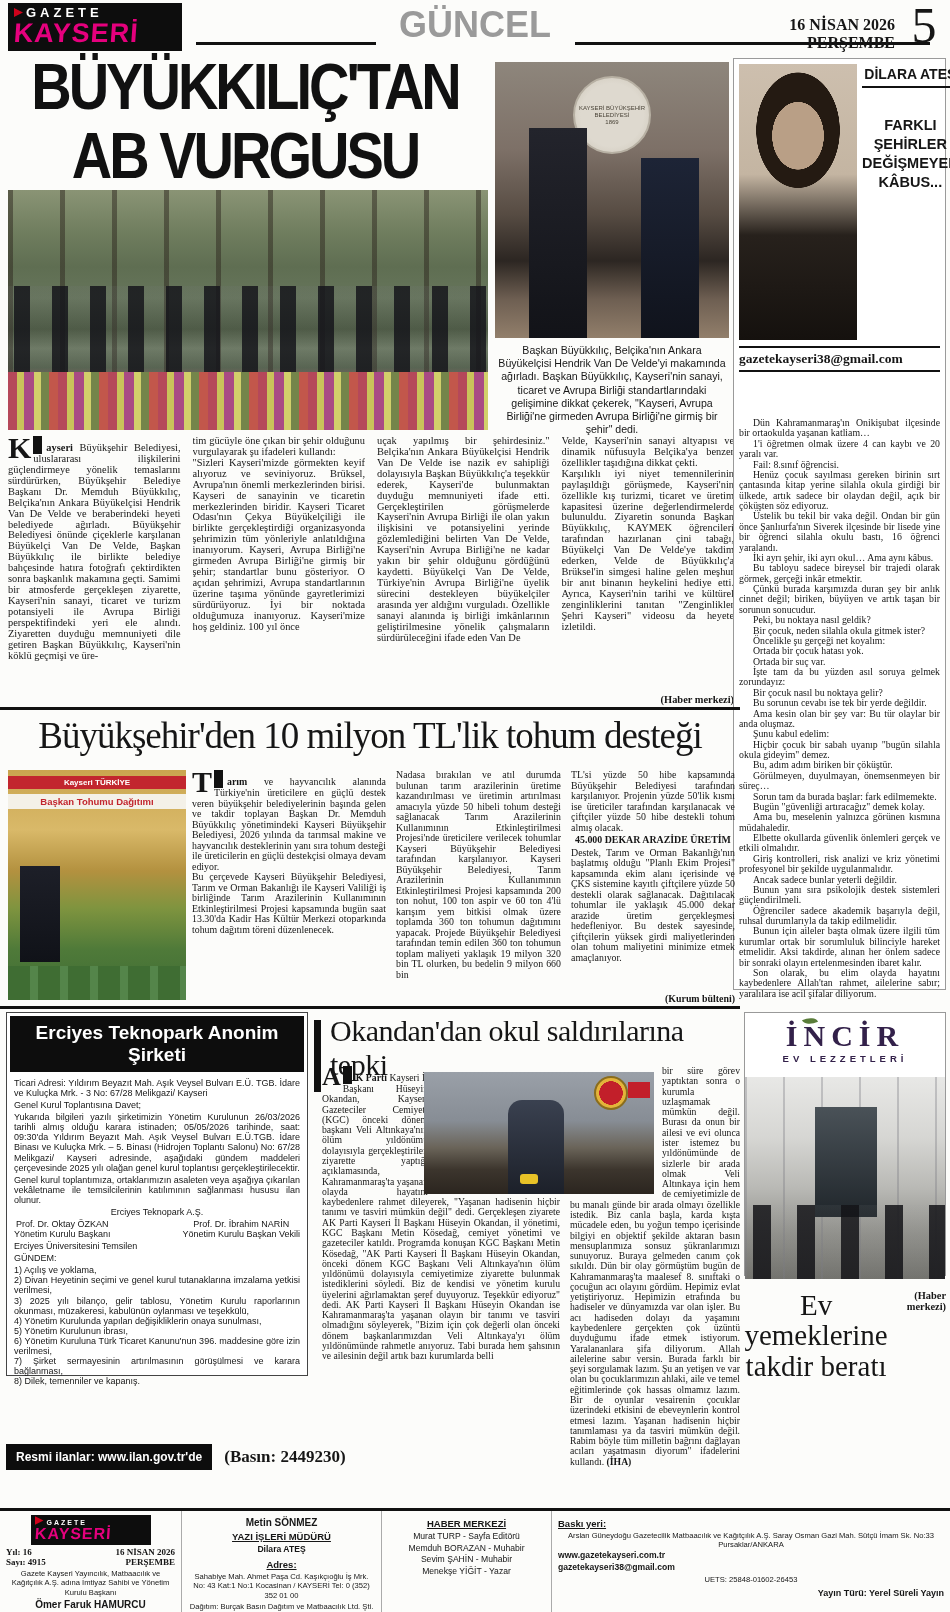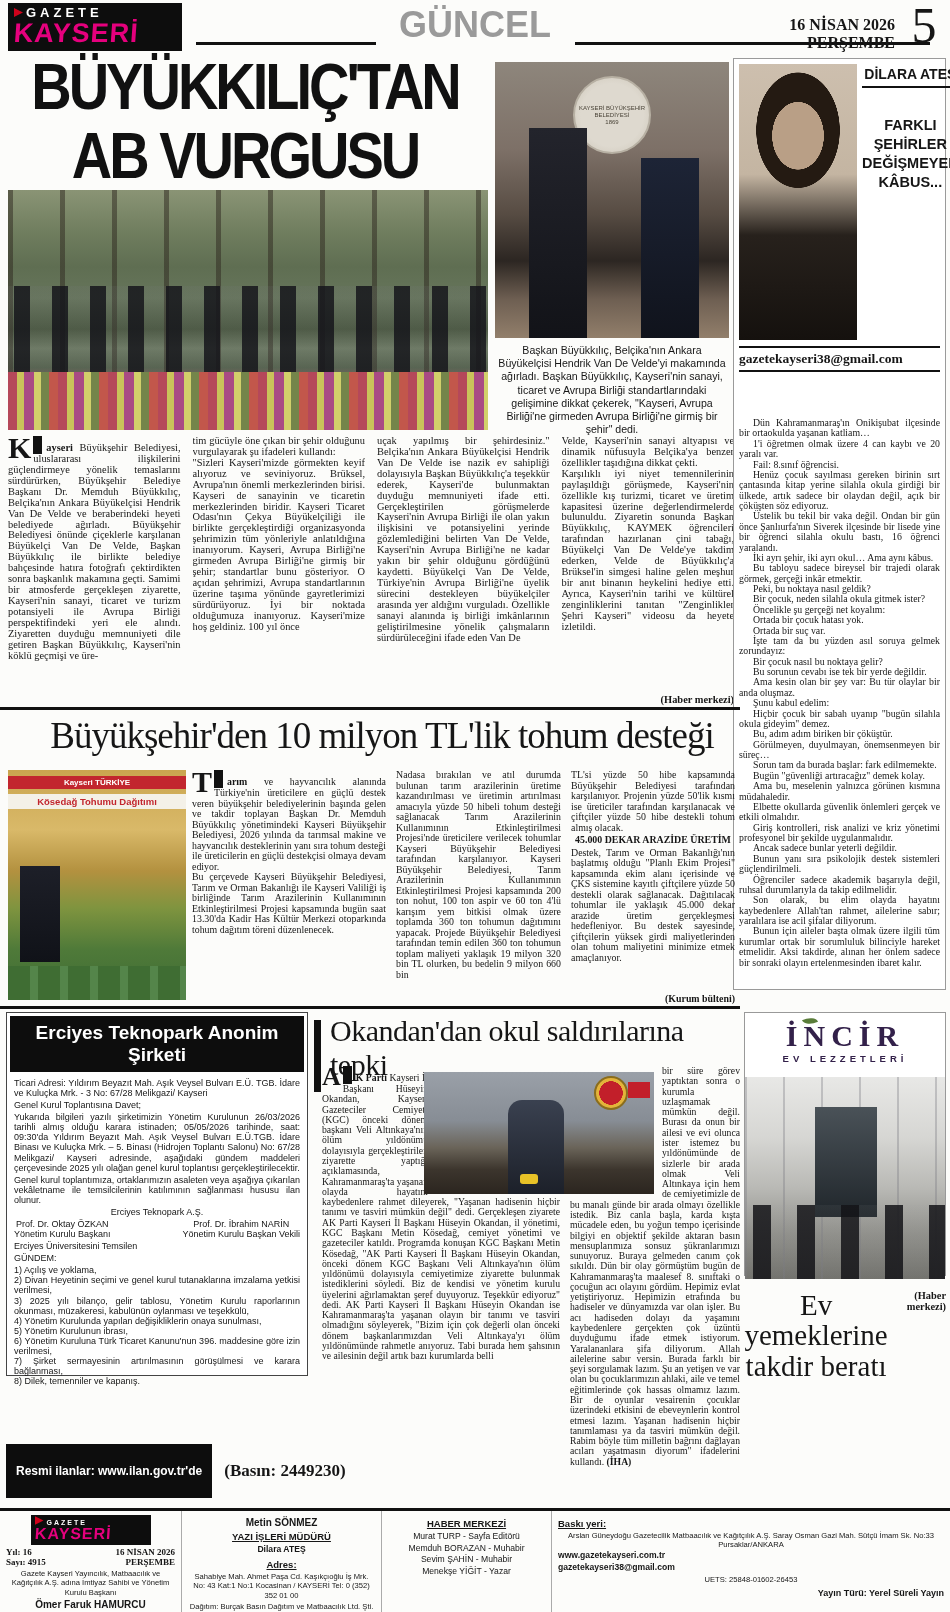--- a/index.html
+++ b/index.html
@@ -70,21 +70,21 @@
   .col-meta{flex:1;text-align:center;font-family:"Liberation Sans",sans-serif;}
   .col-name{font-weight:bold;font-size:14px;border-bottom:2px solid #111;padding:2px 0 4px;}
   .col-title{font-weight:bold;font-size:14.5px;line-height:1.3;margin-top:28px;white-space:pre-line;}
   .col-email{font-weight:bold;font-size:13.5px;border-top:2px solid #111;border-bottom:2px solid #111;
      padding:3px 0;margin:6px 0 5px;}
   .col-text{font-size:9.8px;line-height:1.06;text-align:justify;height:588px;overflow:hidden;margin-top:46px;}
   .col-text p{margin:0;text-indent:14px;}
 
   
   .div1{position:absolute;left:0;top:707px;width:740px;height:3px;background:#111;}
-  .seed-headline{position:absolute;left:12px;top:714px;width:740px;margin:0;text-align:center;
+  .seed-headline{position:absolute;left:0;top:714px;width:740px;margin:0;text-align:center;
      font-weight:400;font-size:37px;letter-spacing:-1px;}
   .photo-wheat{left:8px;top:770px;width:178px;height:230px;
      background:linear-gradient(180deg,#caa54f 0%,#d9b969 26%,#b3913f 44%,#7f943f 60%,#4f7a39 78%,#3e6b34 100%);}
   .photo-wheat .redband{position:absolute;left:0;top:6px;width:100%;background:#c2262e;color:#fff;
      font-family:"Liberation Sans",sans-serif;font-weight:bold;font-size:8px;text-align:center;padding:2px 0;}
   .photo-wheat .whiteband{position:absolute;left:0;top:24px;width:100%;background:#f4f1e8;color:#c2262e;
      font-family:"Liberation Sans",sans-serif;font-weight:bold;font-size:9.5px;text-align:center;padding:2px 0;}
   .photo-wheat .speaker{position:absolute;left:12px;bottom:38px;width:40px;height:96px;
      background:linear-gradient(180deg,#1d1f28,#101218);}
   .photo-wheat .sacks{position:absolute;left:0;bottom:0;width:100%;height:34px;
@@ -106,21 +106,21 @@
   .notice-title{background:#0d0d0d;color:#fff;font-weight:bold;font-size:19px;text-align:center;
      padding:6px 0;margin:3px;}
   .notice-body{padding:3px 7px;font-size:9px;line-height:1.12;text-align:justify;height:368px;overflow:hidden;}
   .notice-body p{margin:0 0 2px;}
   .notice-body .center{text-align:center;}
   .sig-row{display:flex;justify-content:space-between;text-align:center;font-size:9px;margin:1px 0 2px;}
   .agenda p{margin:0;}
 
   .official-row{position:absolute;left:6px;top:1444px;width:400px;display:flex;align-items:center;gap:12px;}
   .official-bar{background:#0d0d0d;color:#fff;font-family:"Liberation Sans",sans-serif;font-weight:bold;
-     font-size:12px;padding:20px 10px;}
+     font-size:12px;padding:6px 10px;}
   .press-no{font-weight:bold;font-size:17px;}
 
   
   .okandan{position:absolute;left:314px;top:1014px;width:426px;height:488px;}
   .ok-bar{position:absolute;left:0;top:6px;width:7px;height:72px;background:#111;}
   .okandan h2{margin:0 0 6px 16px;font-weight:400;font-size:30px;letter-spacing:-0.5px;}
   .ok-cols{position:absolute;left:8px;top:52px;width:418px;height:436px;display:flex;gap:10px;}
   .okcol{font-size:9.7px;line-height:1.06;text-align:justify;overflow:hidden;}
   .okcol.c1{flex:0 0 238px;}
   .okcol.c2{flex:1;}
@@ -233,20 +233,21 @@
     </div>
     <div class="col-email" data-name="columnist-email">gazetekayseri38@gmail.com</div>
     <div class="col-text" data-name="columnist-text">
         <p data-name="column-paragraph">Dün Kahramanmaraş'ın Onikişubat ilçesinde bir ortaokulda yaşanan katliam…</p>
         <p data-name="column-paragraph">1'i öğretmen olmak üzere 4 can kaybı ve 20 yaralı var.</p>
         <p data-name="column-paragraph">Fail: 8.sınıf öğrencisi.</p>
         <p data-name="column-paragraph">Henüz çocuk sayılması gereken birinin sırt çantasında kitap yerine silahla okula girdiği bir ülkede, artık sadece bir olaydan değil, açık bir çöküşten söz ediyoruz.</p>
         <p data-name="column-paragraph">Üstelik bu tekil bir vaka değil. Ondan bir gün önce Şanlıurfa'nın Siverek ilçesinde bir lisede yine bir öğrenci silahla okulu bastı, 16 öğrenci yaralandı.</p>
         <p data-name="column-paragraph">İki ayrı şehir, iki ayrı okul… Ama aynı kâbus.</p>
         <p data-name="column-paragraph">Bu tabloyu sadece bireysel bir trajedi olarak görmek, gerçeği inkâr etmektir.</p>
+        <p data-name="column-paragraph">Çünkü burada karşımızda duran şey bir anlık cinnet değil; biriken, büyüyen ve artık taşan bir sorunun sonucudur.</p>
         <p data-name="column-paragraph">Peki, bu noktaya nasıl geldik?</p>
         <p data-name="column-paragraph">Bir çocuk, neden silahla okula gitmek ister?</p>
         <p data-name="column-paragraph">Öncelikle şu gerçeği net koyalım:</p>
         <p data-name="column-paragraph">Ortada bir çocuk hatası yok.</p>
         <p data-name="column-paragraph">Ortada bir suç var.</p>
         <p data-name="column-paragraph">İşte tam da bu yüzden asıl soruya gelmek zorundayız:</p>
         <p data-name="column-paragraph">Bir çocuk nasıl bu noktaya gelir?</p>
         <p data-name="column-paragraph">Bu sorunun cevabı ise tek bir yerde değildir.</p>
         <p data-name="column-paragraph">Ama kesin olan bir şey var: Bu tür olaylar bir anda oluşmaz.</p>
         <p data-name="column-paragraph">Şunu kabul edelim:</p>
@@ -254,31 +255,31 @@
         <p data-name="column-paragraph">Bu, adım adım biriken bir çöküştür.</p>
         <p data-name="column-paragraph">Görülmeyen, duyulmayan, önemsenmeyen bir süreç…</p>
         <p data-name="column-paragraph">Sorun tam da burada başlar: fark edilmemekte.</p>
         <p data-name="column-paragraph">Bugün "güvenliği artıracağız" demek kolay.</p>
         <p data-name="column-paragraph">Ama bu, meselenin yalnızca görünen kısmına müdahaledir.</p>
         <p data-name="column-paragraph">Elbette okullarda güvenlik önlemleri gerçek ve etkili olmalıdır.</p>
         <p data-name="column-paragraph">Giriş kontrolleri, risk analizi ve kriz yönetimi profesyonel bir şekilde uygulanmalıdır.</p>
         <p data-name="column-paragraph">Ancak sadece bunlar yeterli değildir.</p>
         <p data-name="column-paragraph">Bunun yanı sıra psikolojik destek sistemleri güçlendirilmeli.</p>
         <p data-name="column-paragraph">Öğrenciler sadece akademik başarıyla değil, ruhsal durumlarıyla da takip edilmelidir.</p>
+        <p data-name="column-paragraph">Bunun için aileler başta olmak üzere ilgili tüm kurumlar ortak bir sorumluluk bilinciyle hareket etmelidir. Aksi takdirde, alınan her önlem sadece bir sonraki olayın ertelenmesinden ibaret kalır.</p>
         <p data-name="column-paragraph">Son olarak, bu elim olayda hayatını kaybedenlere Allah'tan rahmet, ailelerine sabır; yaralılara ise acil şifalar diliyorum.</p>
-        <p data-name="column-paragraph">Bunun için aileler başta olmak üzere ilgili tüm kurumlar ortak bir sorumluluk bilinciyle hareket etmelidir. Aksi takdirde, alınan her önlem sadece bir sonraki olayın ertelenmesinden ibaret kalır.</p>
       </div>
   </div>
 
   <div class="div1" data-name="section-divider"></div>
   <h2 class="seed-headline" data-name="seed-article-headline">Büyükşehir'den 10 milyon TL'lik tohum desteği</h2>
 
   <div class="photo photo-wheat" data-name="seed-ceremony-photo">
     <div class="redband" data-name="photo-banner-top">Kayseri  TÜRKİYE</div>
-    <div class="whiteband" data-name="photo-banner-main">Kösedağ Tohumu Dağıtımı</div>
+    <div class="whiteband" data-name="photo-banner-main">Başkan Tohumu Dağıtımı</div>
     <div class="speaker" data-name="photo-speaker-figure"></div>
     <div class="sacks" data-name="photo-seed-sacks"></div>
   </div>
 
   <div class="seed-cols" data-name="seed-article-body">
     <div class="scol c1" data-name="article-column"><span class="bullet" data-name="article-bullet-icon"></span><span class="dropcap" data-name="drop-cap">T</span><b data-name="lead-word">arım</b><span data-name="column-text"> ve hayvancılık alanında Türkiye'nin üreticilere en güçlü destek veren büyükşehir belediyelerinin başında gelen ve takdir toplayan Başkan Dr. Memduh Büyükkılıç yönetimindeki Kayseri Büyükşehir Belediyesi, 2026 yılında da tarımsal makine ve hayvancılık desteklerinin yanı sıra tohum desteği ile üreticilerin en güçlü destekçisi olmaya devam ediyor.
 Bu çerçevede Kayseri Büyükşehir Belediyesi, Tarım ve Orman Bakanlığı ile Kayseri Valiliği iş birliğinde Tarım Arazilerinin Kullanımının Etkinleştirilmesi Projesi kapsamında bugün saat 13.30'da Kadir Has Kültür Merkezi otoparkında tohum dağıtım töreni düzenlenecek.</span></div>
     <div class="scol c2" data-name="article-column">Nadasa bırakılan ve atıl durumda bulunan tarım arazilerinin üretime kazandırılması ve üretimin artırılması amacıyla yüzde 50 hibeli tohum desteği sağlanacak Tarım Arazilerinin Kullanımının Etkinleştirilmesi Projesi'nde üreticilere verilecek tohumlar Kayseri Büyükşehir Belediyesi tarafından karşılanıyor. Kayseri Büyükşehir Belediyesi, Tarım Arazilerinin Kullanımının Etkinleştirilmesi Projesi kapsamında 200 ton nohut, 100 ton aspir ve 60 ton 4'lü karışım yem bitkisi olmak üzere toplamda 360 ton tohumun dağıtımını yapacak. Projede Büyükşehir Belediyesi tarafından temin edilen 360 ton tohumun toplam maliyeti yaklaşık 19 milyon 320 bin TL olurken, bu bedelin 9 milyon 660 bin</div>
     <div class="scol c3" data-name="article-column">
       <div class="b1" data-name="column-text">TL'si yüzde 50 hibe kapsamında Büyükşehir Belediyesi tarafından karşılanıyor. Projenin yüzde 50'lik kısmı ise üreticiler tarafından karşılanacak ve çiftçiler yüzde 50 hibe destekli tohum almış olacak.</div>

